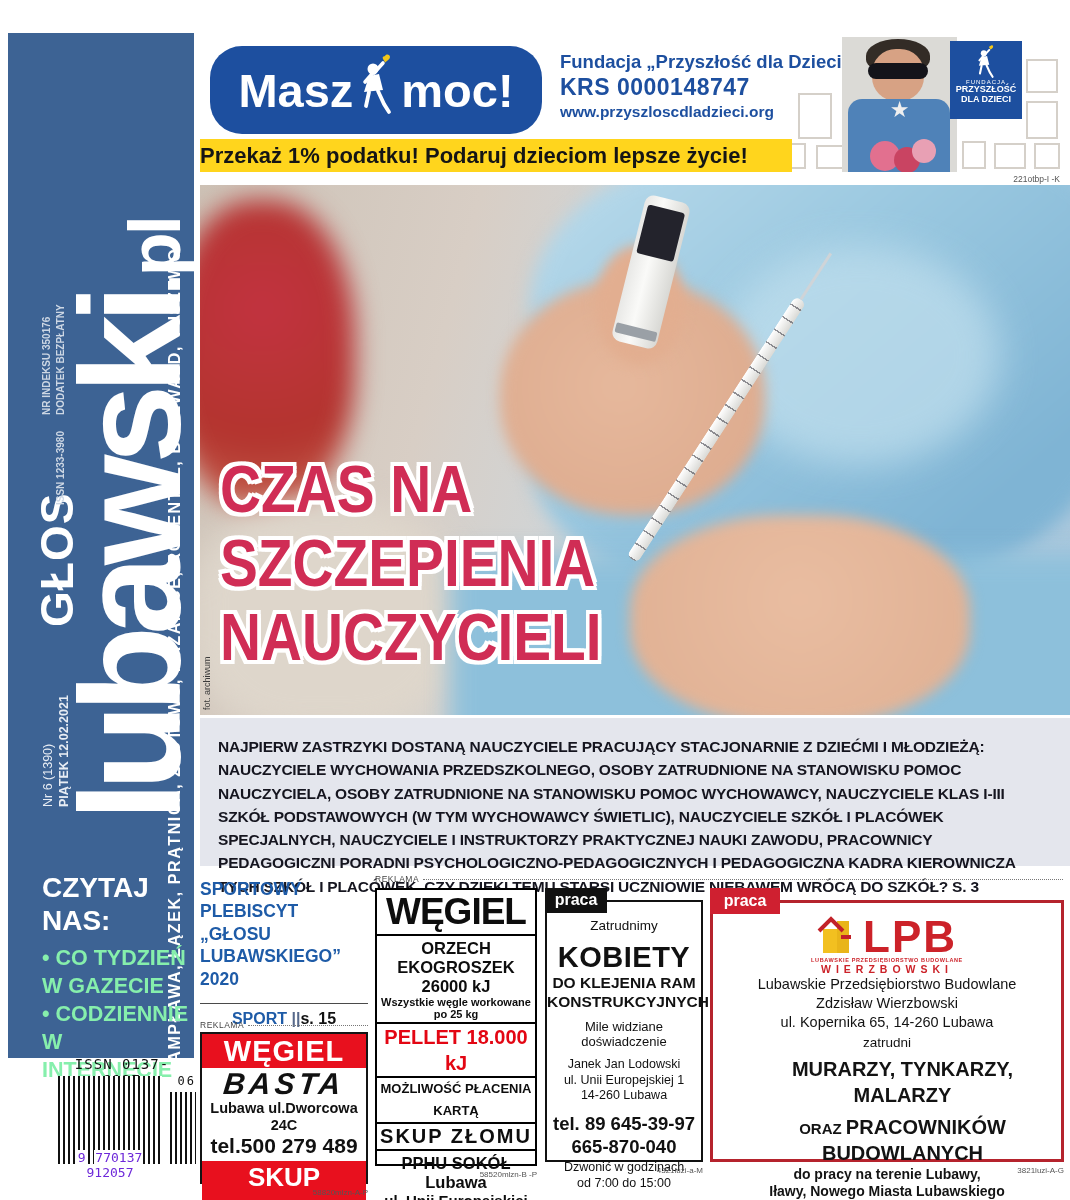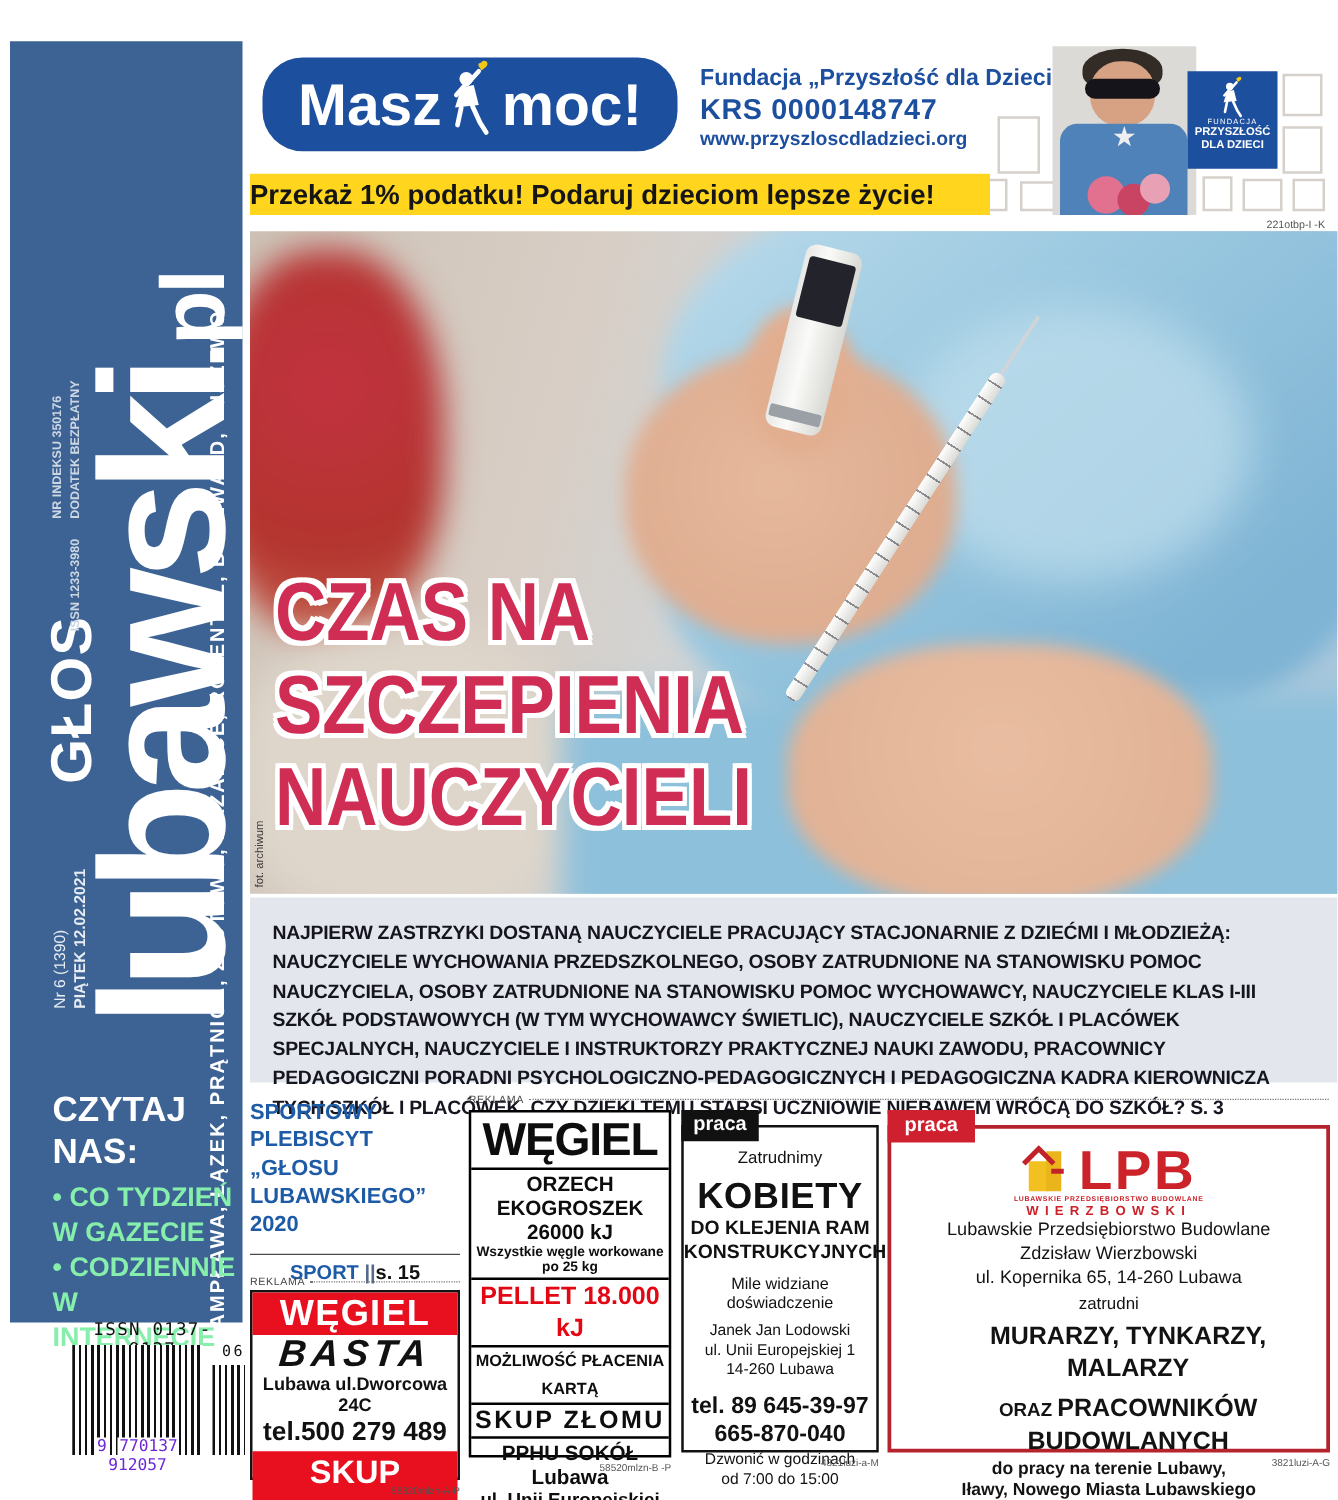--- a/index.html
+++ b/index.html
@@ -33,42 +33,42 @@
   #bc-digits { left:52px; top:1150px; width:116px; text-align:center; font-family:"DejaVu Sans Mono", monospace;
                font-size:13px; color:#6d28d9; background:transparent; }
   #bc-digits span { background:#fff; padding:0 1px; }
   #bc-addon { left:170px; top:1092px; width:26px; height:72px;
               background-image:repeating-linear-gradient(90deg,#111 0 2px,#fff 2px 5px); }
   #bc-addon-num { left:170px; top:1074px; width:26px; text-align:right; font-family:"DejaVu Sans Mono", monospace;
                   font-size:12px; letter-spacing:2px; color:#111; }
 
   
   #banner { left:200px; top:33px; width:864px; height:139px; background:#fff; }
-  #banner-blue { position:absolute; left:10px; top:13px; width:332px; height:75px; background:#1d4f9f;
+  #banner-blue { position:absolute; left:10px; top:13px; width:332px; height:88px; background:#1d4f9f;
                  display:flex; align-items:center; justify-content:center; gap:6px;border-radius:32px; }
   #banner-blue .slog { color:#fff; font-size:47px; font-weight:800; letter-spacing:0; }
   #girl-wrap { position:relative; width:36px; height:62px; margin-top:-10px; }
   #banner-right { position:absolute; left:360px; top:17px; color:#1d4f9f; line-height:1.25; }
   #banner-right .l1 { font-size:18.5px; font-weight:800; }
   #banner-right .l2 { font-size:23px; font-weight:800; letter-spacing:.5px; }
   #banner-right .l3 { font-size:15.5px; font-weight:bold; }
   #banner-strip { position:absolute; left:0; top:106px; width:592px; height:33px; background:#ffd51d;
                   font-size:22px; font-weight:800; color:#151515; line-height:33px; padding-left:0; }
   .bld { position:absolute; border:2px solid #d5d0c9; background:#fff; }
   #boy { position:absolute; left:642px; top:4px; width:115px; height:135px; background:#dbdad6; overflow:hidden; }
   #boy .hair { position:absolute; left:24px; top:2px; width:64px; height:34px; background:#332c26; border-radius:50% 50% 40% 40%; }
   #boy .face { position:absolute; left:30px; top:12px; width:52px; height:52px; background:#d7a284; border-radius:46%; }
   #boy .mask { position:absolute; left:26px; top:26px; width:60px; height:16px; background:#14141a; border-radius:8px; }
   #boy .torso { position:absolute; left:6px; top:62px; width:102px; height:73px; background:#4f82b8; border-radius:14px 14px 0 0; }
   #boy .star { position:absolute; left:0; top:60px; width:115px; text-align:center; color:#efefef; font-size:22px; }
   #boy .fl1,#boy .fl2,#boy .fl3 { position:absolute; border-radius:50%; }
   #boy .fl1 { left:28px; top:104px; width:30px; height:30px; background:#e2708f; }
   #boy .fl2 { left:52px; top:110px; width:26px; height:26px; background:#c94462; }
   #boy .fl3 { left:70px; top:102px; width:24px; height:24px; background:#e8a0b4; }
-  #fund-logo { position:absolute; left:750px; top:24px; width:72px; height:78px; background:#1d4f9f;
+  #fund-logo { position:absolute; left:750px; top:8px; width:72px; height:78px; background:#1d4f9f;
                color:#fff; text-align:center; padding-top:4px; }
   #fund-logo .fl-girl { height:34px; position:relative; }
   #fund-logo .t1 { font-size:6px; letter-spacing:1px; }
   #fund-logo .t2 { font-size:9px; font-weight:800; line-height:1.1; }
   #banner-code { position:absolute; right:4px; top:141px; font-size:8.5px; color:#555; }
 
   
   #hero { left:200px; top:185px; width:870px; height:530px; overflow:hidden;
           background:linear-gradient(105deg,#cdc2b6 0%,#d8cec5 28%,#cfd6da 48%,#b6d0e1 72%,#a7c6dc 100%); }
   .blob { position:absolute; }

